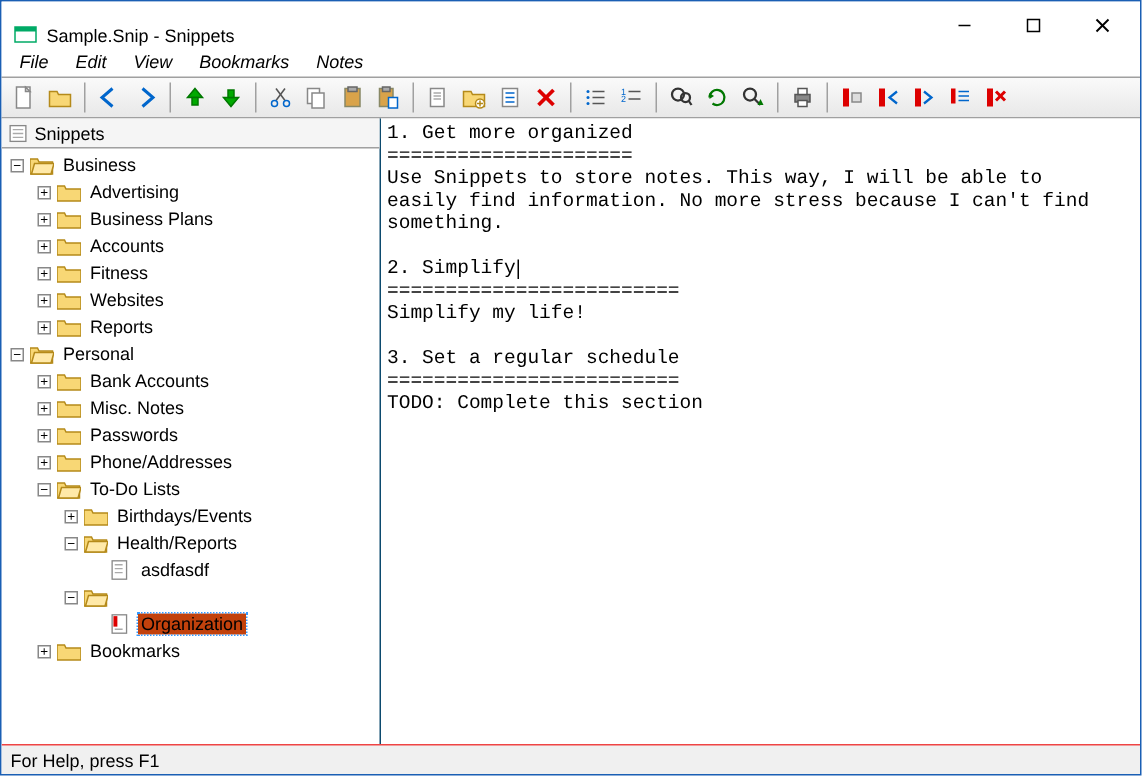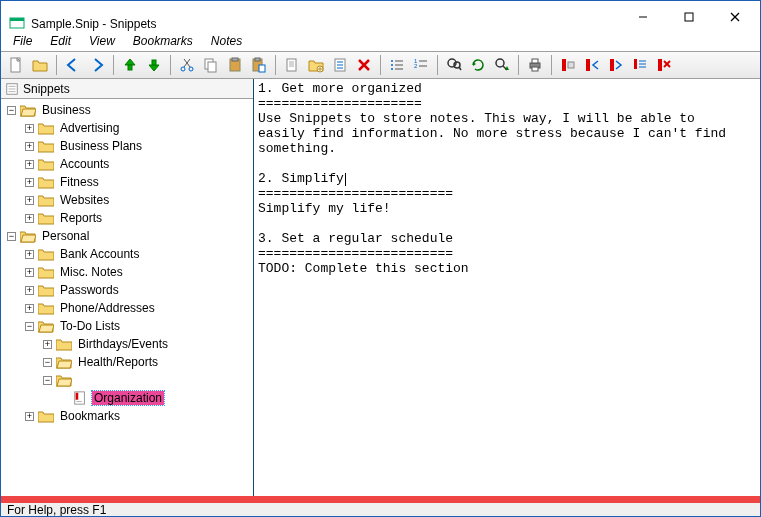--- a/index.html
+++ b/index.html
@@ -76,39 +76,39 @@
     white-space:nowrap;
   }
   .tree-row .exp {
     width:9px; height:9px; border:1px solid #888; background:#fff;
     display:flex;align-items:center;justify-content:center;
     font-size:9px; line-height:7px; color:#000; margin-right:4px;
     flex-shrink:0;
   }
   .tree-row .folder, .tree-row .page { width:16px; height:14px; margin-right:4px; flex-shrink:0; }
   .tree-row .label { padding:0 2px; }
-  .tree-row.selected .label { background:#ec4899; outline:1px dotted #3399ff; }
+  .tree-row.selected .label { background:#c2410c; outline:1px dotted #3399ff; }
   .indent { display:inline-block; flex-shrink:0; }
   .editor {
     flex:1;
     font-family: "Courier New", monospace;
     font-size:13px;
     padding:2px 4px;
     white-space:pre;
     background:#fff;
     overflow:auto;
     line-height:15px;
   }
   .cursor { display:inline-block; width:1px; height:13px; background:#000; vertical-align:text-bottom; margin-left:1px; }
   .statusbar {
     height:20px;
-    border-top:7px solid #ef4444;
+    border-top:1px solid #ef4444;
     background:#f0f0f0;
     display:flex;
-    align-items:flex-start;
+    align-items:center;
     padding:0 6px;
   }
   
   .folder-svg-closed { fill:#f8d775; stroke:#b58a1a; }
   .folder-svg-open { fill:#f8d775; stroke:#b58a1a; }
 </style>
 </head>
 <body>
 
 <div class="titlebar">
@@ -454,20 +454,30 @@
           <span class="label">Birthdays/Events</span>
         </div>
       <div class="tree-row">
           <span class="indent" style="width:42px"></span>
           <span class="exp">−</span>
           <svg class="folder" viewBox="0 0 16 14">
             <path d="M0 3h5l1 2h9v8H0z" class="folder-svg-open"></path>
             <path d="M1 13L3 6h13l-2 7z" fill="#ffe9a8" stroke="#b58a1a"></path>
           </svg>
           <span class="label">Health/Reports</span>
+        </div>
+      <div class="tree-row">
+          <span class="indent" style="width:71px"></span>
+          <svg class="page" viewBox="0 0 14 16">
+            <rect x="1" y="1" width="11" height="14" fill="#fff" stroke="#888"></rect>
+            <line x1="3" y1="4" x2="9" y2="4" stroke="#aaa"></line>
+            <line x1="3" y1="7" x2="9" y2="7" stroke="#aaa"></line>
+            <line x1="3" y1="10" x2="9" y2="10" stroke="#aaa"></line>
+          </svg>
+          <span class="label">asdfasdf</span>
         </div>
       <div class="tree-row">
           <span class="indent" style="width:42px"></span>
           <span class="exp">−</span>
           <svg class="folder" viewBox="0 0 16 14">
             <path d="M0 3h5l1 2h9v8H0z" class="folder-svg-open"></path>
             <path d="M1 13L3 6h13l-2 7z" fill="#ffe9a8" stroke="#b58a1a"></path>
           </svg>
         </div>
       <div class="tree-row selected">

